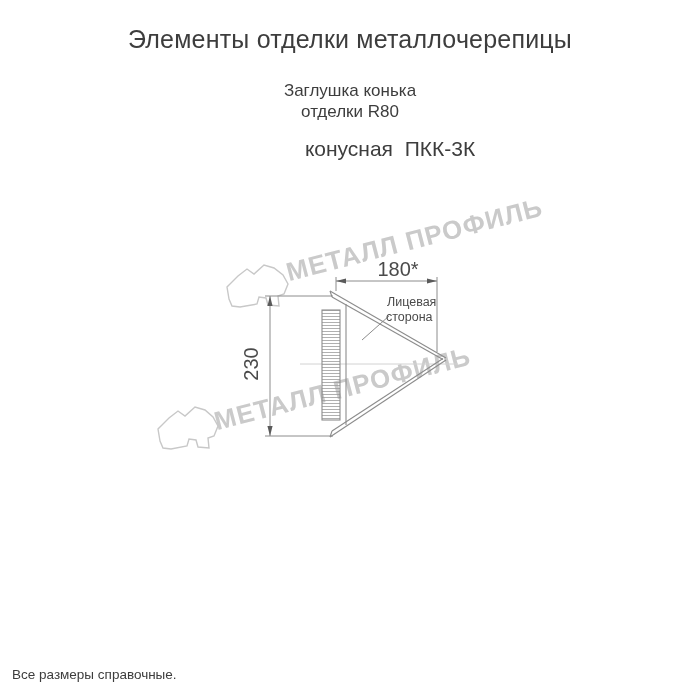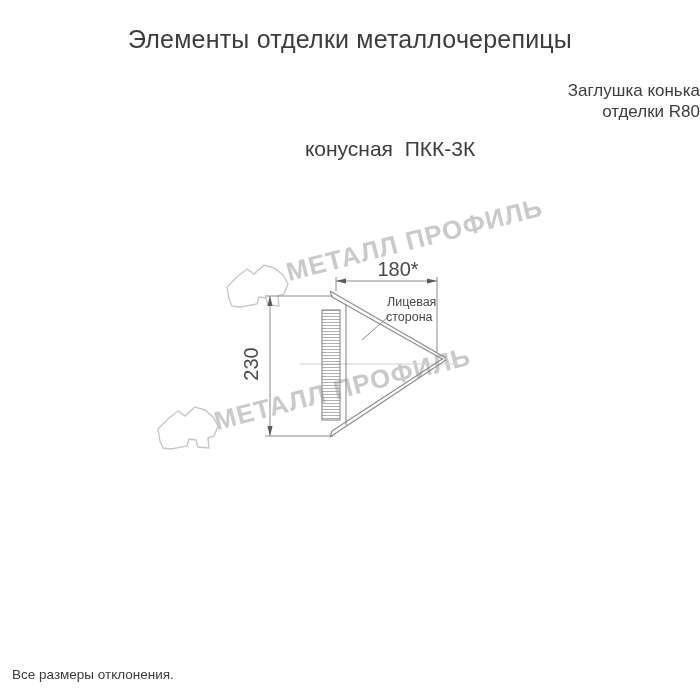--- a/index.html
+++ b/index.html
@@ -5,21 +5,21 @@
   html,body{margin:0;padding:0;}
   body{
     width:700px;height:700px;position:relative;background:#ffffff;
     font-family:"Liberation Sans", sans-serif;overflow:hidden;
   }
   .page-title{
     position:absolute;top:25px;left:0;width:700px;text-align:center;
     font-size:25px;color:#3d3d3d;letter-spacing:0.2px;
   }
   .product-name{
-    position:absolute;top:80px;left:0;width:700px;text-align:right;
+    position:absolute;top:80px;left:0;width:700px;text-align:center;
     font-size:17px;line-height:21px;color:#3d3d3d;
   }
   .product-variant{
     position:absolute;top:137px;left:0;width:700px;text-align:center;
     font-size:21px;color:#3d3d3d;white-space:pre;padding-left:40px;
   }
   .watermark-text{
     position:absolute;white-space:nowrap;
     font-size:26px;font-weight:bold;letter-spacing:1px;color:#cacaca;
     transform:rotate(-14.5deg);transform-origin:left top;
@@ -97,14 +97,14 @@
   </g>
 
   <g>
     <line x1="362" y1="340" x2="389" y2="316" stroke="#8c8c8c" stroke-width="1"></line>
     <text x="387" y="306" font-size="12.5" fill="#4a4a4a">Лицевая</text>
     <text x="386" y="321" font-size="12.5" fill="#4a4a4a">сторона</text>
   </g>
 </svg>
 
 <div class="footer">
-  <div>Все размеры отклонения.</div>
+  <div>Все размеры справочные.</div>
 </div>
 
 </body></html>

